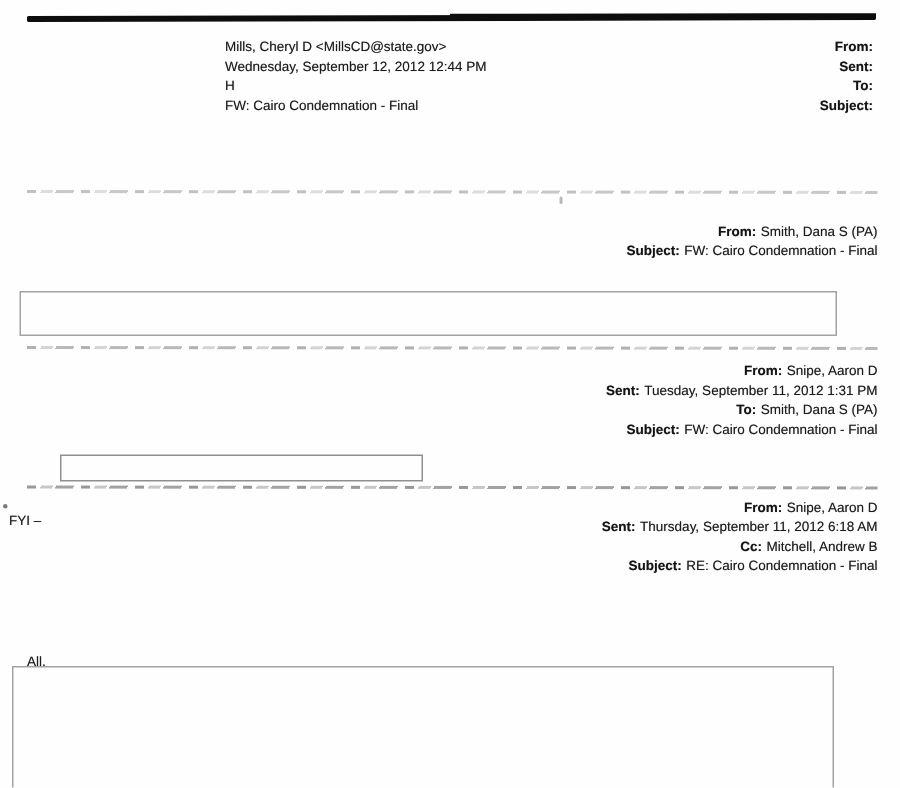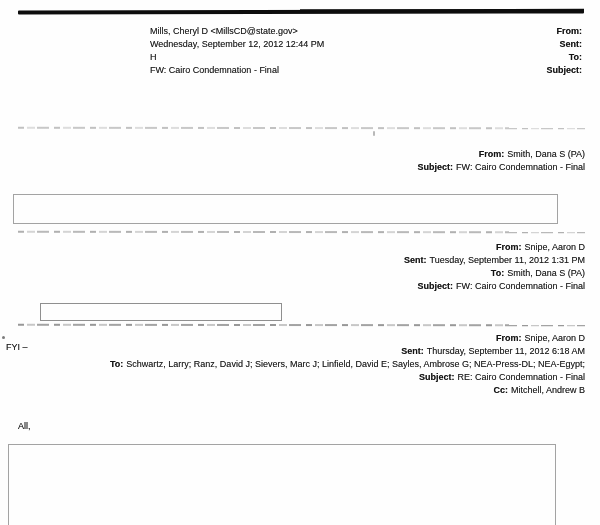--- a/index.html
+++ b/index.html
@@ -32,21 +32,21 @@
   }
   .sep-light{opacity:.55;}
   .sep-med{opacity:.7;}
   .sep-dark{opacity:.92;}
   
   .redact{border:1.5px solid #a3a3a3;background:#fefefe;}
   .box-mid{left:13px;top:194px;width:543px;height:28px;}
   .box-fyi{left:40px;top:303px;width:240px;height:16px;border-width:1px;border-color:#8f8f8f;}
   .box-bottom{left:8px;top:444px;width:546px;height:92px;}
   .fyi-text{left:6px;top:306px;margin-top:36px;}
-  .greeting{left:18px;top:421px;}
+  .greeting{left:18px;top:436px;}
   
   .speck-1{left:373px;top:131px;width:2px;height:5px;background:#8a8a8a;opacity:.6;border-radius:1px;}
   .speck-2{left:2px;top:336px;width:3px;height:3px;background:#5a5a5a;border-radius:50%;opacity:.8;}
 </style>
 </head>
 <body>
 
 <div class="abs top-rule"></div>
 <div class="abs top-rule2"></div>
 
@@ -107,25 +107,22 @@
 <div class="abs speck-2"></div>
 
 <div class="abs ihdr" style="top:332px;">
   <div class="line">
     <span class="lbl">From:</span><span>Snipe, Aaron D</span>
   </div>
   <div class="line">
     <span class="lbl">Sent:</span><span>Thursday, September 11, 2012 6:18 AM</span>
   </div>
   <div class="line">
-    <span class="lbl">To:</span><span>Schwartz, Larry; Ranz, David J; Sievers, Marc J; Linfield, David E; Sayles, Ambrose G; NEA-Press-DL; NEA-Egypt;</span>
+    <span class="lbl">Cc:</span><span>Mitchell, Andrew B</span>
   </div>
   <div class="line">
     <span class="lbl">Subject:</span><span>RE: Cairo Condemnation - Final</span>
-  </div>
-  <div class="line">
-    <span class="lbl">Cc:</span><span>Mitchell, Andrew B</span>
   </div>
 </div>
 
 <span class="abs greeting">All,</span>
 
 <div class="abs redact box-bottom"></div>
 
 </body></html>

